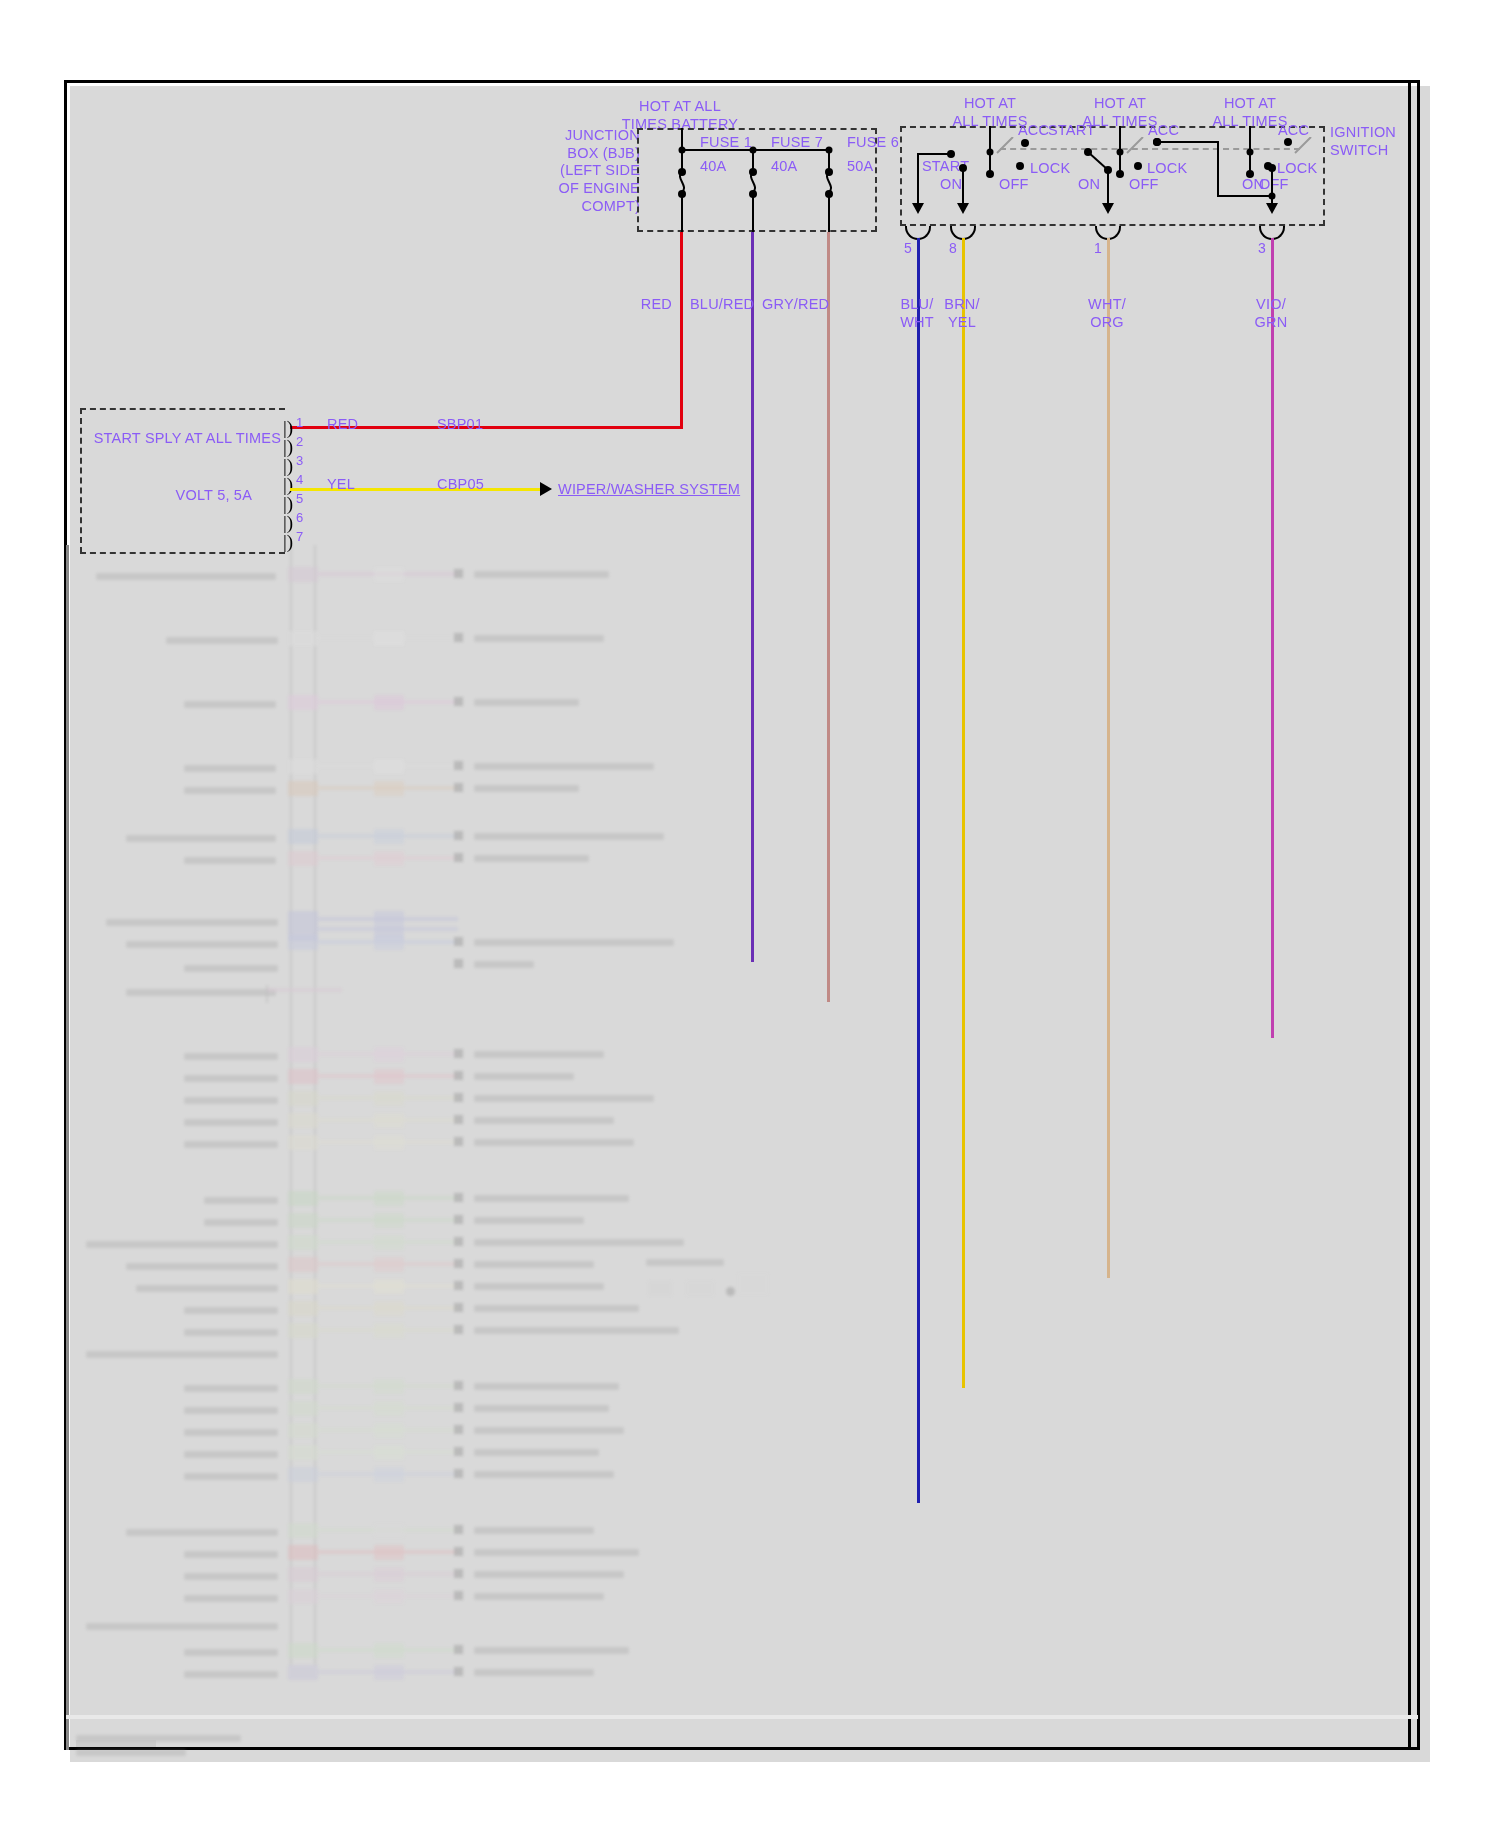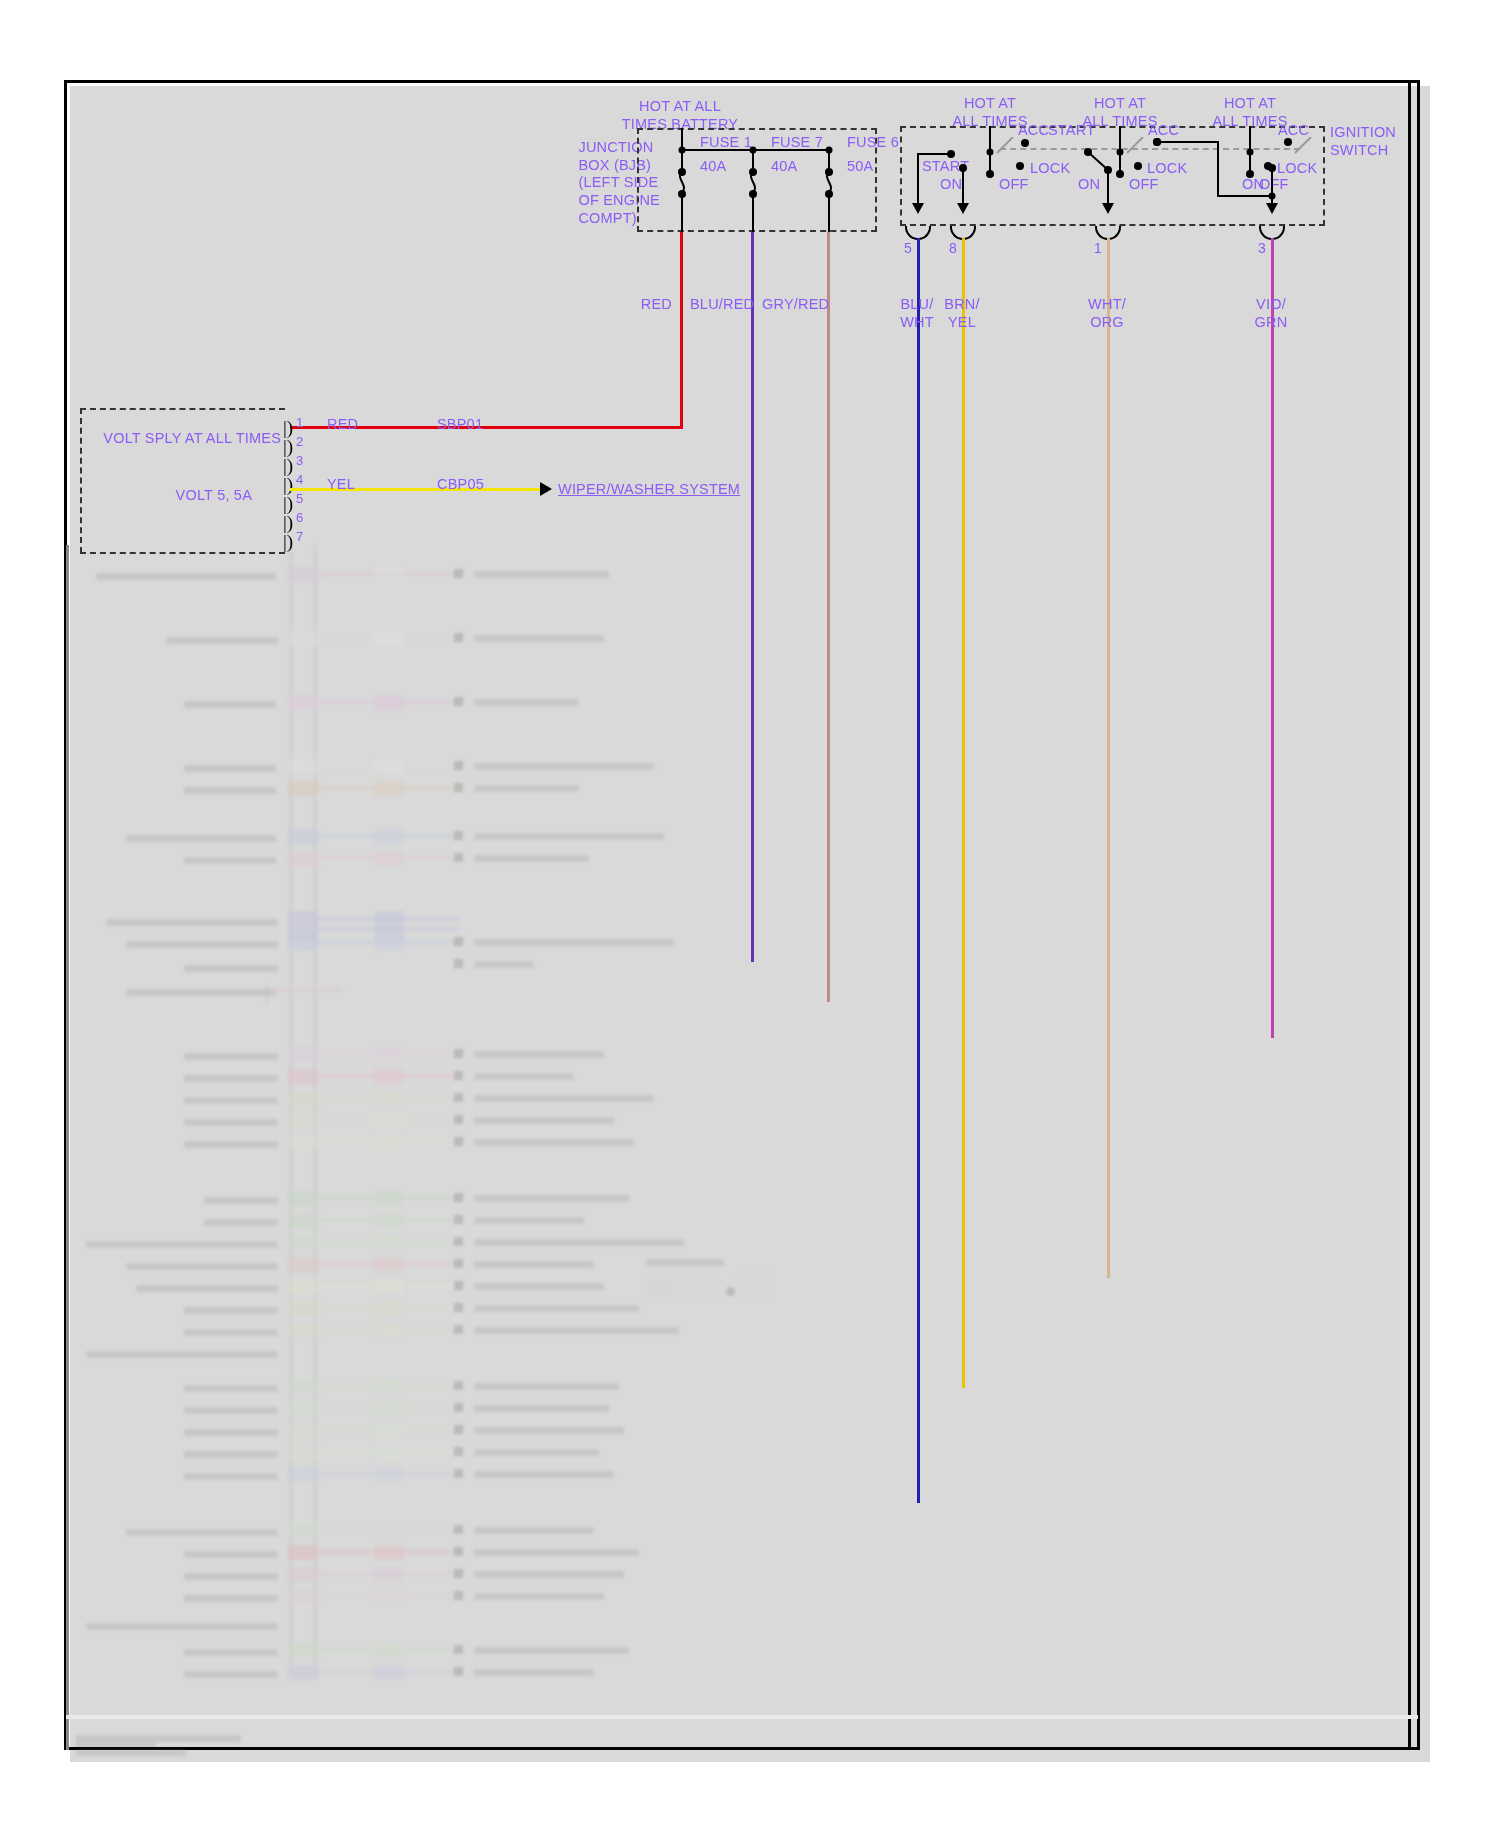--- a/index.html
+++ b/index.html
@@ -185,21 +185,21 @@
 </head>
 <body>
 
 <div id="page">
 
   <div class="page-shadow"></div>
   <div class="page-frame"></div>
 
   <div class="lbl c" style="left:680px; top:98px; text-align:center;">HOT AT ALL<br>TIMES BATTERY</div>
 
-  <div class="lbl r" style="left:660px; top:127px; text-align:left;margin-top:12px;">JUNCTION<br>BOX (BJB)<br>(LEFT SIDE<br>OF ENGINE<br>COMPT)</div>
+  <div class="lbl r" style="left:640px; top:127px; text-align:right;">JUNCTION<br>BOX (BJB)<br>(LEFT SIDE<br>OF ENGINE<br>COMPT)</div>
 
   <div class="dashbox" style="left:637px; top:128px; width:240px; height:104px;"></div>
 
   <div class="wire vline" style="left:681px; top:128px; height:22px;"></div>
 
   <div class="wire hline" style="left:681px; top:149px; width:148px;"></div>
 
   <div class="node" style="left:682px; top:150px;"></div>
   <div class="wire vline" style="left:681px; top:150px; height:22px;"></div>
   <div class="dot" style="left:682px; top:172px;"></div>
@@ -345,21 +345,21 @@
   <div class="lbl r" style="left:1266px; top:240px; font-size:14px;">3</div>
   <div class="cw cw-v" style="left:1271px; top:238px; height:800px; background:#c040b0;"></div>
   <div class="lbl c" style="left:1271px; top:296px; text-align:center;">VIO/<br>GRN</div>
 
   <div class="wire vline" style="left:1408px; top:80px; height:1670px; width:3px;"></div>
 
   <div class="dash-seg-h" style="left:80px; top:408px; width:205px;"></div>
   <div class="dash-seg-v" style="left:80px; top:408px; height:145px;"></div>
   <div class="dash-seg-h" style="left:80px; top:552px; width:205px;"></div>
 
-  <div class="lbl r" style="left:281px; top:430px;">VOLT SPLY AT ALL TIMES</div>
+  <div class="lbl r" style="left:281px; top:430px;">START SPLY AT ALL TIMES</div>
   <div class="lbl r" style="left:252px; top:487px;">VOLT 5, 5A</div>
 
   <div class="socket" style="left:283px; top:418px;">|)</div>
   <div class="lbl" style="left:296px; top:415px; font-size:13px;">1</div>
 
   <div class="socket" style="left:283px; top:437px;">|)</div>
   <div class="lbl" style="left:296px; top:434px; font-size:13px;">2</div>
 
   <div class="socket" style="left:283px; top:456px;">|)</div>
   <div class="lbl" style="left:296px; top:453px; font-size:13px;">3</div>

